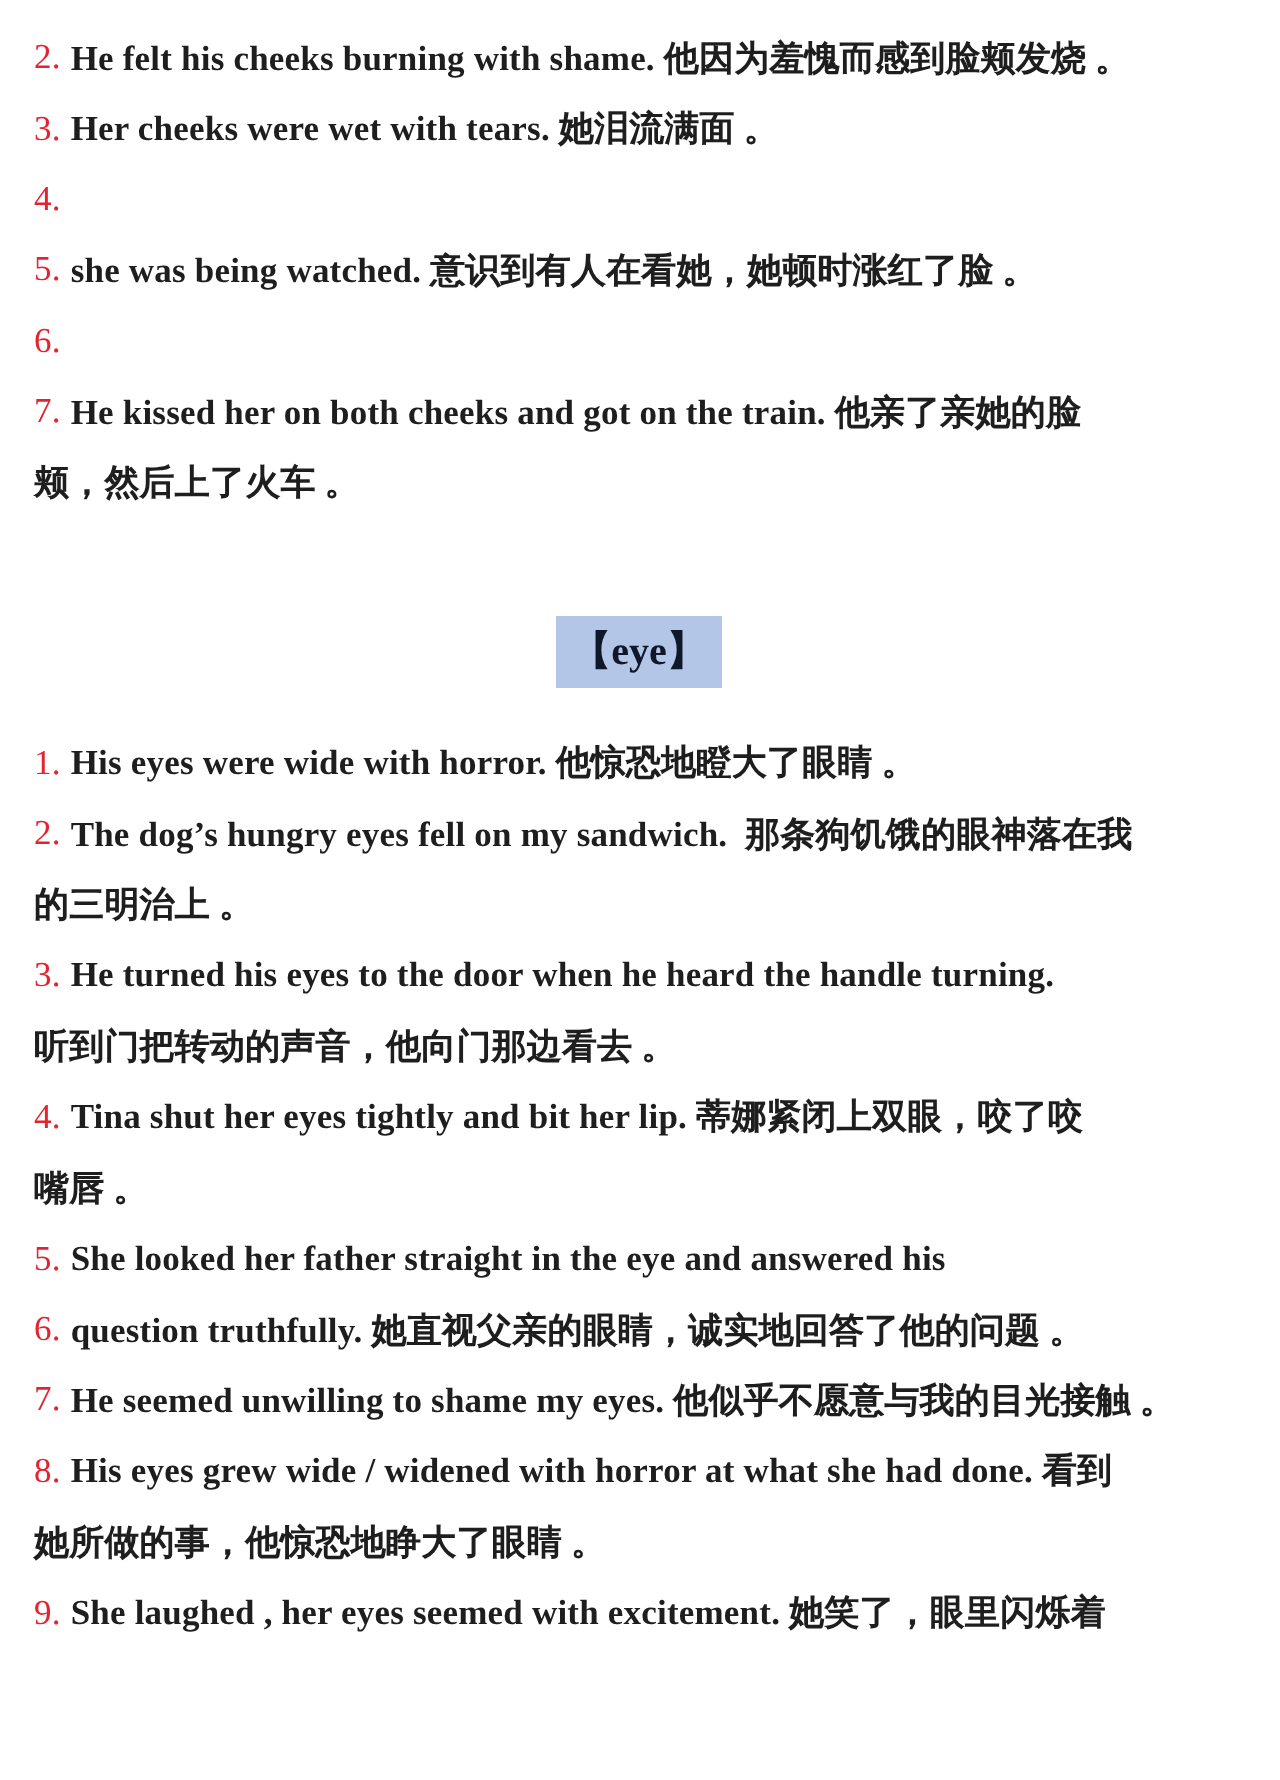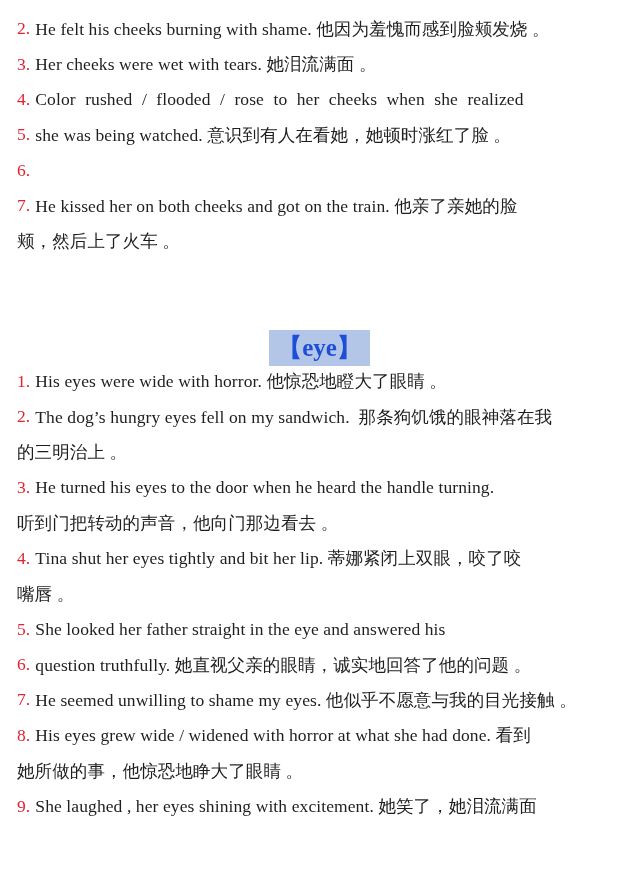--- a/index.html
+++ b/index.html
@@ -30,48 +30,48 @@
   .line.wide .txt {
     word-spacing: 5px;
   }
   .num {
     color: var(--num-color, #e32330);
     margin-right: 5px;
     flex: 0 0 auto;
   }
   .txt {
     color: var(--text-color, #1e1e1e);
+    font-weight: bold;
   }
   .header-wrap {
     margin-top: 49px;
     margin-bottom: 20px;
     height: 36px;
     text-align: center;
   }
   .header {
     display: inline-block;
     background: var(--hl-color, #b4c6e7);
-    font-size: 25px;
+    font-size: 20px;
     font-weight: bold;
     line-height: 36px;
     padding: 0 8px;
-    color: #1d4ed8;
-    margin-top: 22px;
+    color: #0f172a;
   }
 </style>
 </head>
 <body>
 
 <div class="page" style="--page-bg: #ffffff; --text-color: #1e1e1e; --num-color: #e32330; --hl-color: #b4c6e7;">
   <div class="content">
 
     <div id="cheek-lines">
         <div class="line"><span class="num">2.</span><span class="txt">He felt his cheeks burning with shame. 他因为羞愧而感到脸颊发烧 。</span></div>
         <div class="line"><span class="num">3.</span><span class="txt">Her cheeks were wet with tears. 她泪流满面 。</span></div>
-        <div class="line wide"><span class="num">4.</span><span class="txt">Color rushed / flooded / rose to her cheeks when she realized</span></div>
+        <div class="line wide"><span class="num">4.</span></div>
         <div class="line"><span class="num">5.</span><span class="txt">she was being watched. 意识到有人在看她，她顿时涨红了脸 。</span></div>
         <div class="line"><span class="num">6.</span></div>
         <div class="line"><span class="num">7.</span><span class="txt">He kissed her on both cheeks and got on the train. 他亲了亲她的脸</span></div>
         <div class="line"><span class="txt">颊，然后上了火车 。</span></div>
       </div>
 
     <div class="header-wrap">
       <span class="header">【eye】</span>
     </div>
 
@@ -81,17 +81,17 @@
         <div class="line"><span class="txt">的三明治上 。</span></div>
         <div class="line"><span class="num">3.</span><span class="txt">He turned his eyes to the door when he heard the handle turning.</span></div>
         <div class="line"><span class="txt">听到门把转动的声音，他向门那边看去 。</span></div>
         <div class="line"><span class="num">4.</span><span class="txt">Tina shut her eyes tightly and bit her lip. 蒂娜紧闭上双眼，咬了咬</span></div>
         <div class="line"><span class="txt">嘴唇 。</span></div>
         <div class="line"><span class="num">5.</span><span class="txt">She looked her father straight in the eye and answered his</span></div>
         <div class="line"><span class="num">6.</span><span class="txt">question truthfully. 她直视父亲的眼睛，诚实地回答了他的问题 。</span></div>
         <div class="line"><span class="num">7.</span><span class="txt">He seemed unwilling to shame my eyes. 他似乎不愿意与我的目光接触 。</span></div>
         <div class="line"><span class="num">8.</span><span class="txt">His eyes grew wide / widened with horror at what she had done. 看到</span></div>
         <div class="line"><span class="txt">她所做的事，他惊恐地睁大了眼睛 。</span></div>
-        <div class="line"><span class="num">9.</span><span class="txt">She laughed , her eyes shining with excitement. 她笑了，她泪流满面</span></div>
+        <div class="line"><span class="num">9.</span><span class="txt">She laughed , her eyes seemed with excitement. 她笑了，眼里闪烁着</span></div>
       </div>
 
   </div>
 </div>
 
 </body></html>

